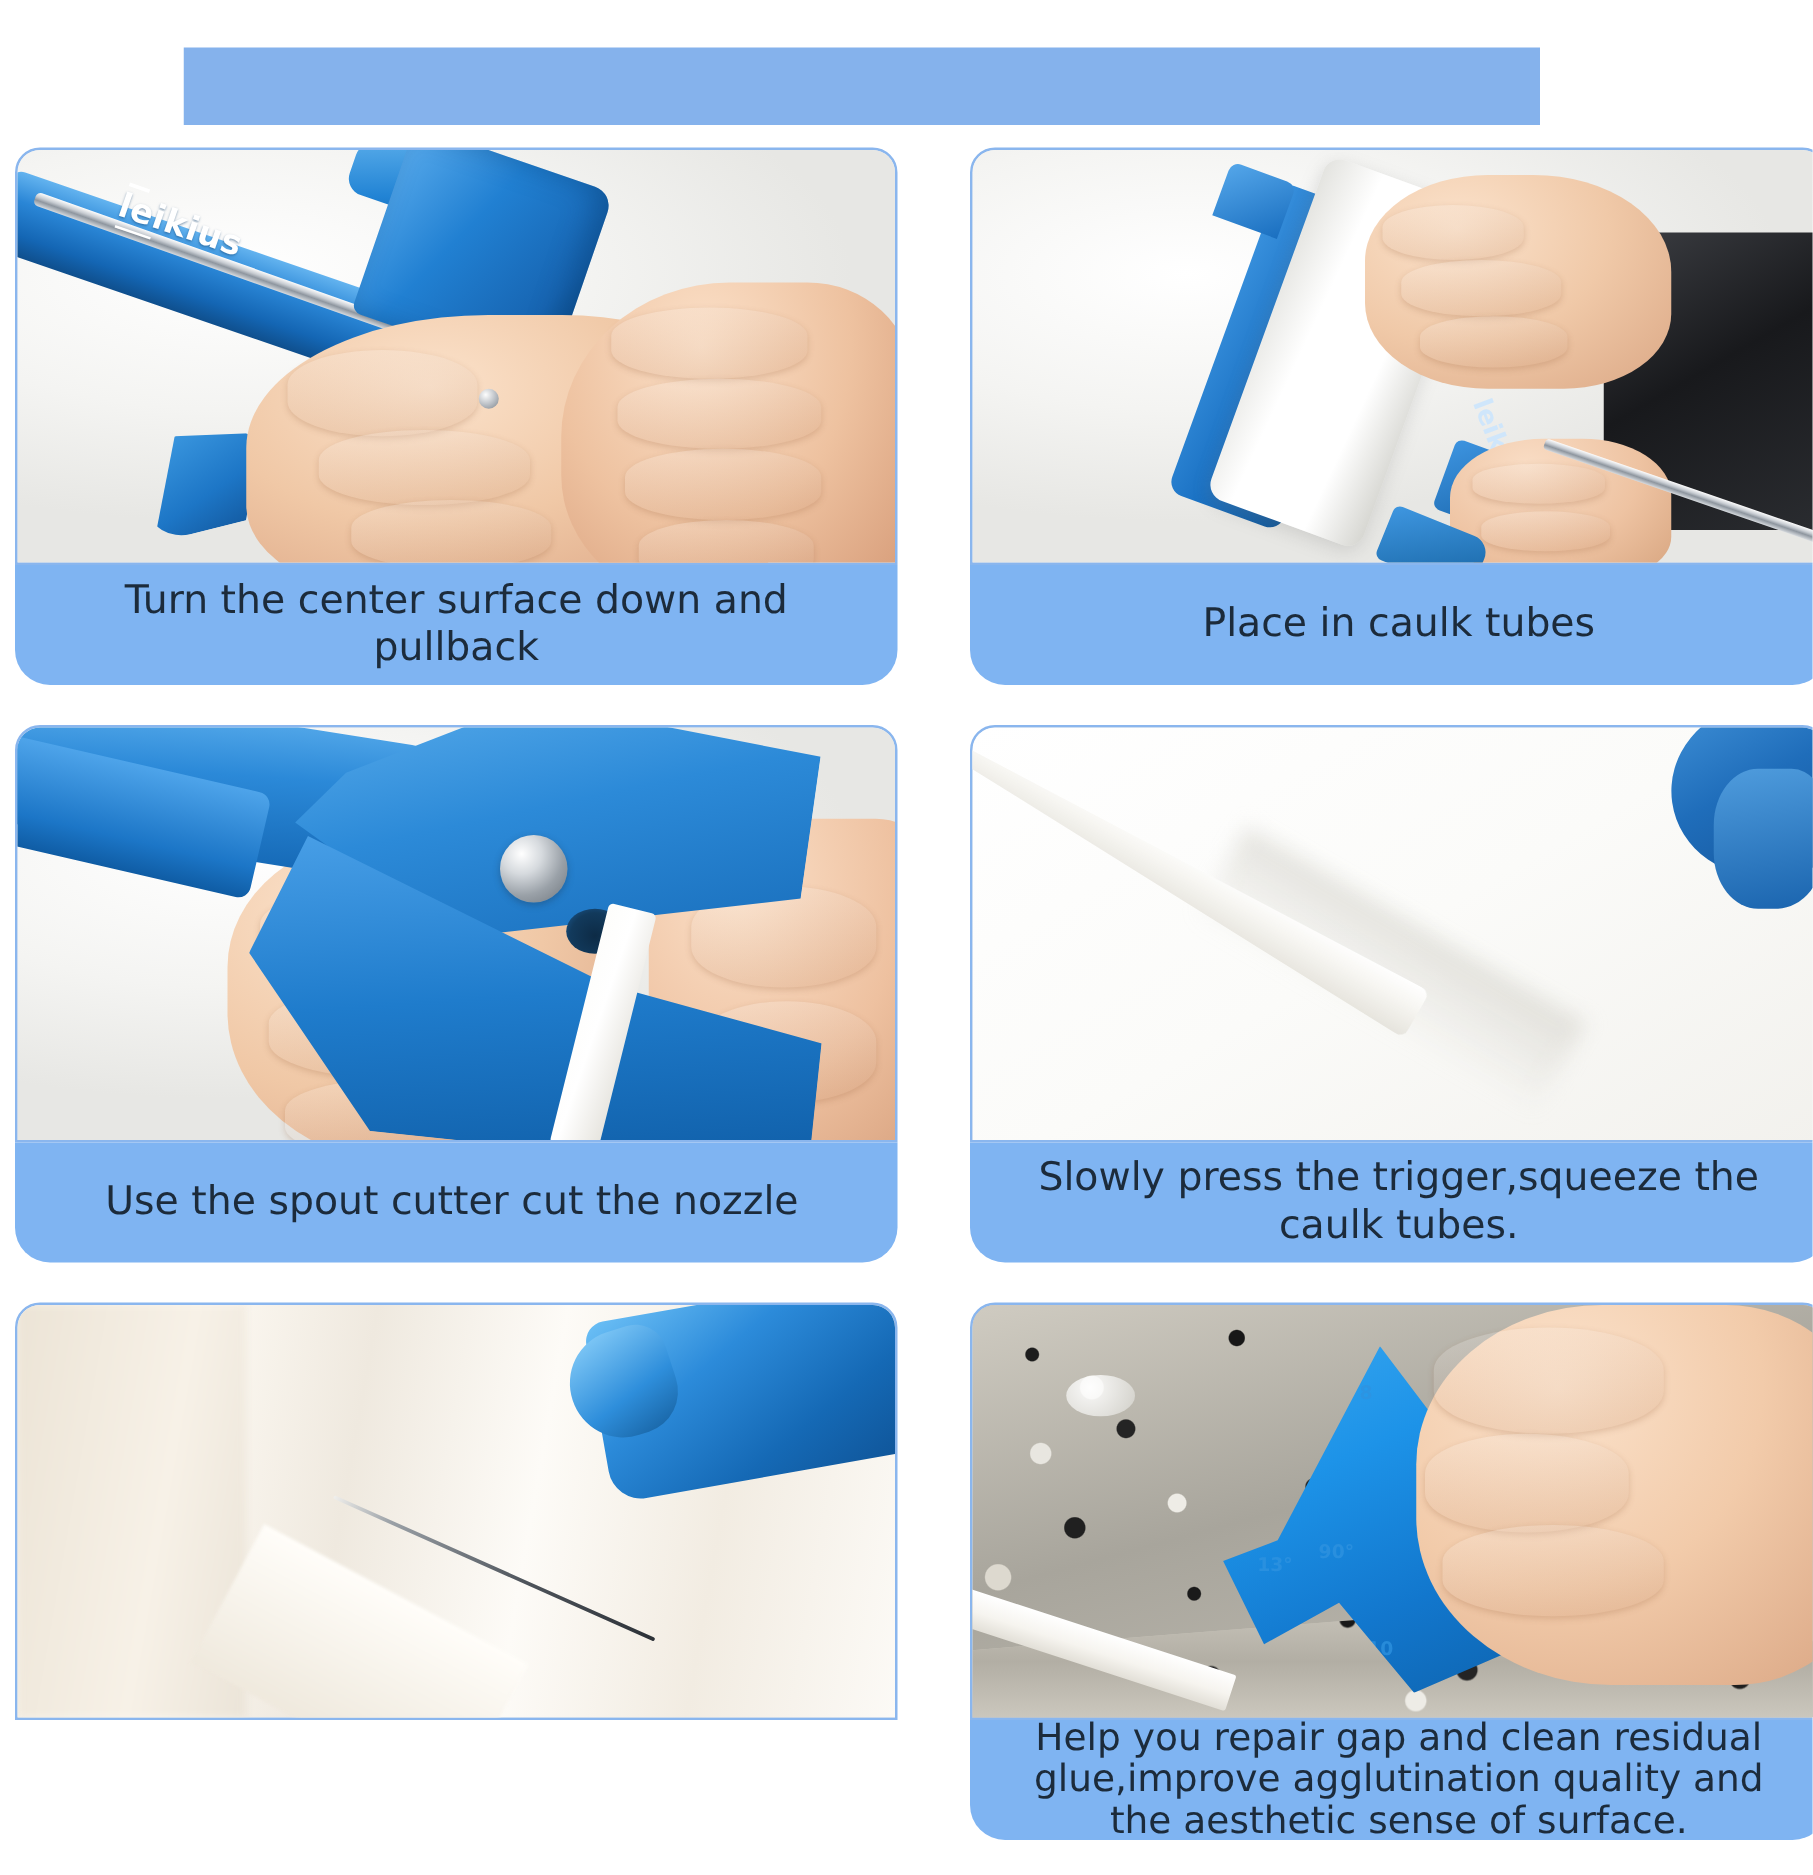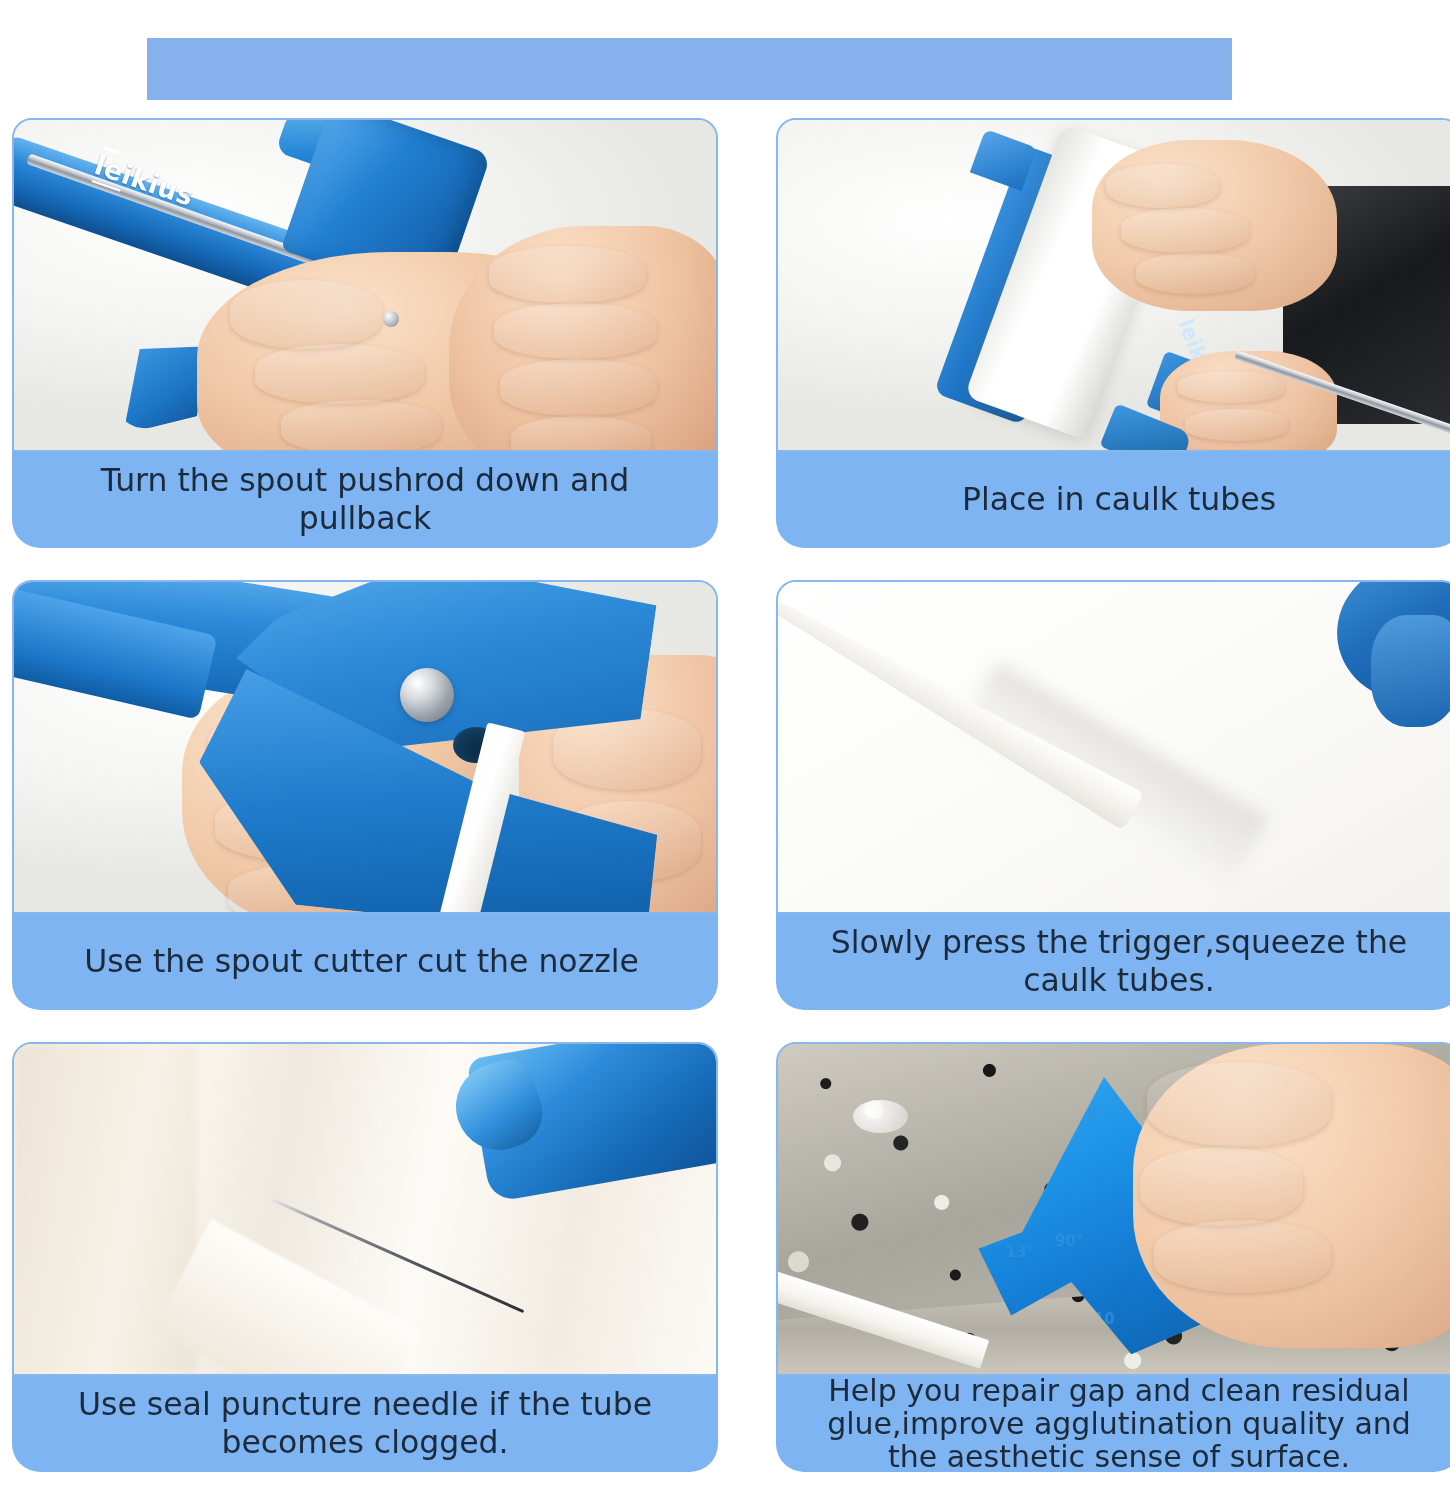--- a/index.html
+++ b/index.html
@@ -499,21 +499,21 @@
         <div class="finger" style="left:20%;top:64%;width:38%;height:24%"></div>
       </div>
       <div class="skin p1-hand2">
         <div class="finger" style="left:14%;top:8%;width:56%;height:22%"></div>
         <div class="finger" style="left:16%;top:30%;width:58%;height:22%"></div>
         <div class="finger" style="left:18%;top:52%;width:56%;height:22%"></div>
         <div class="finger" style="left:22%;top:74%;width:50%;height:20%"></div>
       </div>
       <div class="p1-rivet"></div>
     </div>
-    <div class="caption cap-1">Turn the spout pushrod down and pullback</div>
+    <div class="caption cap-1">Turn the center surface down and pullback</div>
   </div>
 
   <div class="card">
     <div class="photo">
       <div class="bg-studio"></div>
       <div class="p2-sleeve"></div>
       <div class="blue-part p2-cradle"></div>
       <div class="blue-part p2-clip-top"></div>
       <div class="nozzle-white p2-tube"></div>
       <div class="blue-part p2-clip-bot"></div>
@@ -570,21 +570,20 @@
   <div class="card">
     <div class="photo">
       <div class="p5-bg"></div>
       <div class="p5-wall"></div>
       <div class="p5-edge"></div>
       <div class="steel p5-rod"></div>
       <div class="blue-part p5-head"></div>
       <div class="blue-part p5-head-notch"></div>
       <div class="p5-needle"></div>
     </div>
-    <div class="caption cap-5">Use seal puncture needle if the tube becomes clogged.</div>
   </div>
 
   <div class="card">
     <div class="photo">
       <div class="p6-granite"></div>
       <div class="p6-granite-lower"></div>
       <div class="p6-glob"></div>
       <div class="p6-bead"></div>
       <div class="p6-tool">
         <span class="p6-tool-mark" style="left:46%;top:10%">8</span>

